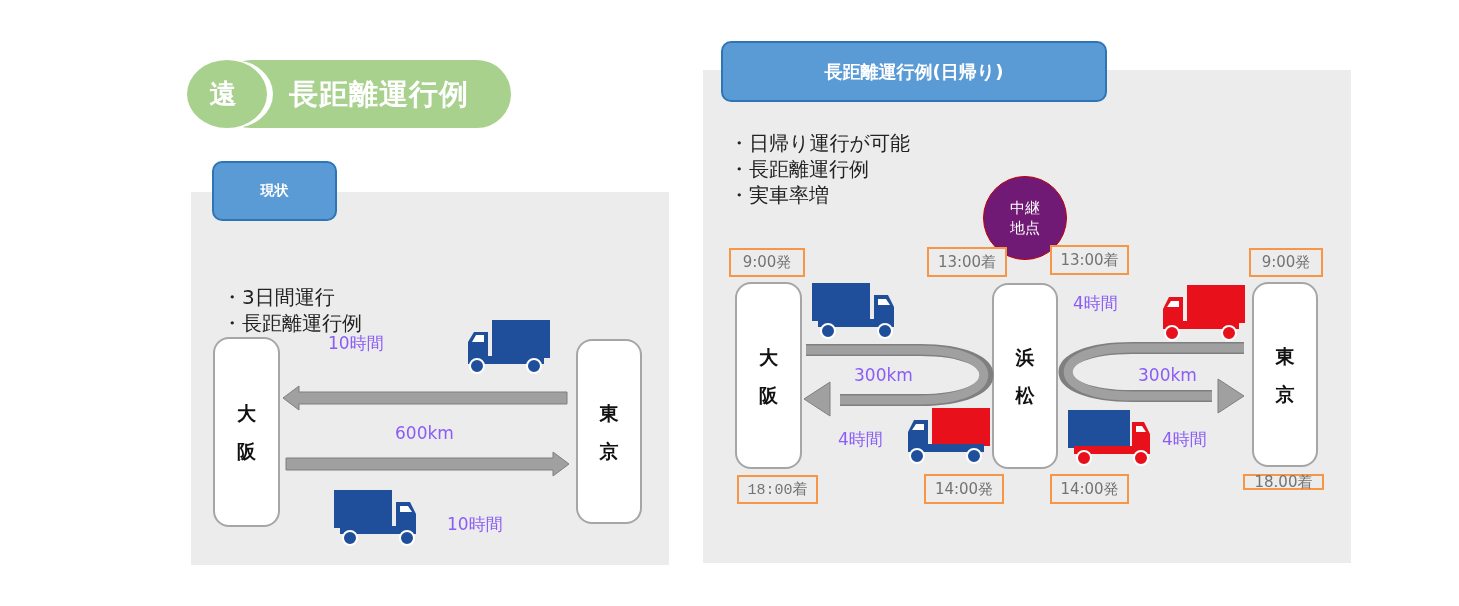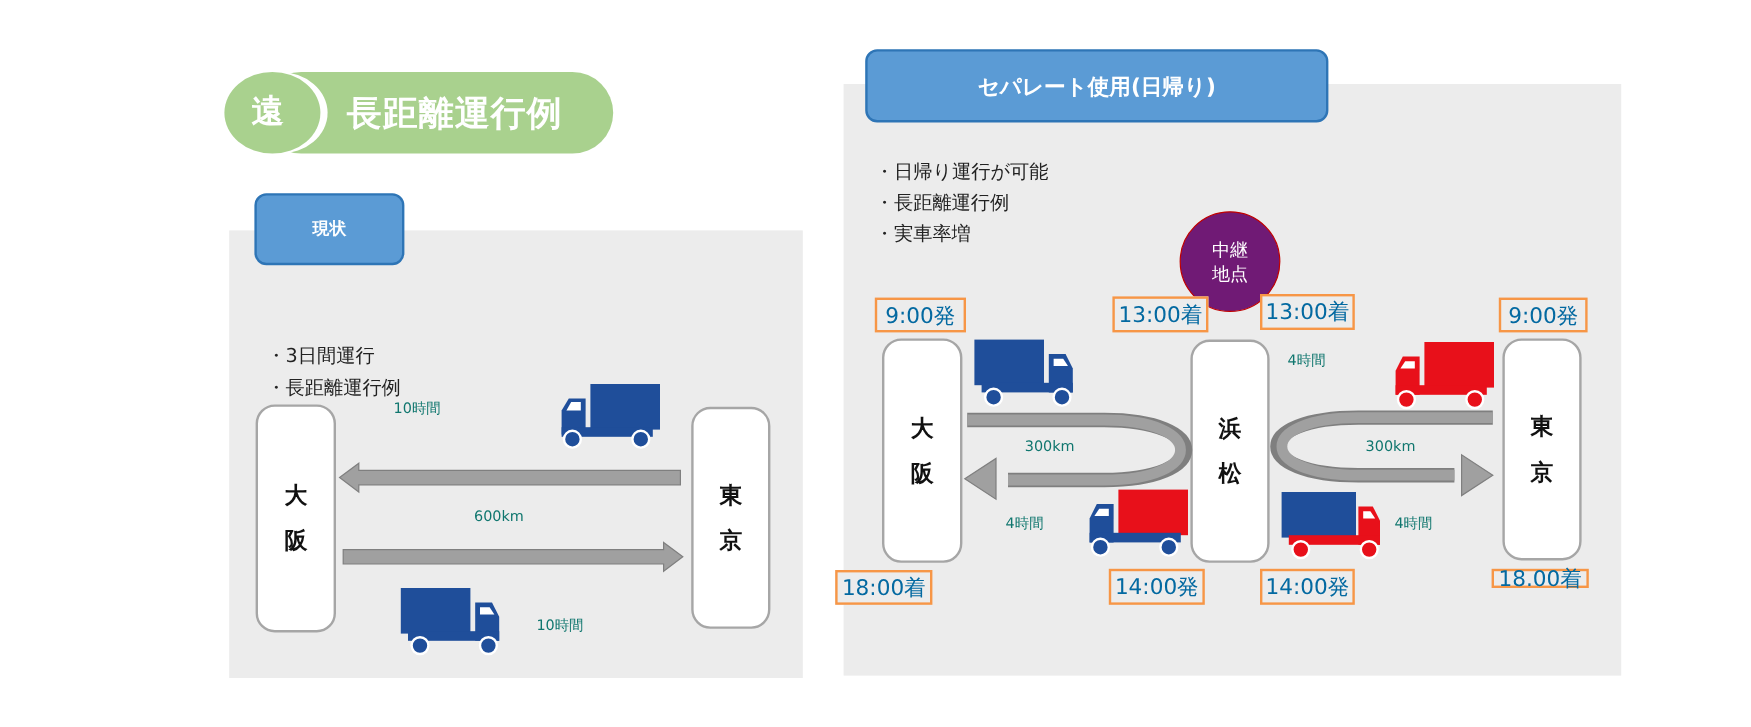--- a/index.html
+++ b/index.html
@@ -6,23 +6,23 @@
   body { width:1459px; height:606px; background:#ffffff; position:relative; overflow:hidden;
          font-family:"DejaVu Sans", "Liberation Sans", sans-serif; color:#222; }
   .abs { position:absolute; }
   .panel { position:absolute; background:#ececec; }
   .tab { position:absolute; background:#5b9bd5; border:2px solid #2e75b6; border-radius:10px;
          color:#fff; font-weight:bold; display:flex; align-items:center; justify-content:center; box-sizing:border-box; }
   .city { position:absolute; background:#fff; border:2px solid #a6a6a6; border-radius:16px; box-sizing:border-box;
           display:flex; flex-direction:column; align-items:center; justify-content:center;
           font-weight:bold; font-size:19px; line-height:38px; color:#111; }
   .time { position:absolute; border:2px solid #f79646; background:#ececec; box-sizing:border-box;
-          font-size:18px; display:flex; align-items:center; justify-content:center; color:#0369a1; }
-  .lbl { position:absolute; font-size:12px; color:#0f766e; white-space:nowrap; }
-  .bullets div { font-size:16px; line-height:26px; }
+          font-size:15px; display:flex; align-items:center; justify-content:center; color:#737373; }
+  .lbl { position:absolute; font-size:17px; color:#8b5cf6; white-space:nowrap; }
+  .bullets div { font-size:20px; line-height:26px; }
   svg { position:absolute; overflow:visible; }
 </style>
 </head>
 <body>
 
 <div class="abs" style="left:187px;top:60px;width:324px;height:68px;">
   <div class="abs" style="left:30px;top:0;width:294px;height:68px;background:#a9d18e;border-radius:34px;"></div>
   <div class="abs" style="left:0;top:0;width:80px;height:68px;background:#a9d18e;border-radius:50%;box-shadow:6px 0 0 0 #fff;"></div>
   <div class="abs" style="left:0;top:0;width:72px;height:68px;line-height:68px;text-align:center;color:#fff;font-size:27px;font-weight:bold;">遠</div>
   <div class="abs" style="left:102px;top:0;height:64px;line-height:68px;color:#fff;font-size:29px;font-weight:bold;letter-spacing:1px;">長距離運行例</div>
@@ -69,35 +69,35 @@
 <svg style="left:332px;top:488px;" width="86" height="60" viewBox="0 0 86 60">
   <rect x="2" y="2" width="58" height="38" fill="#1f4e9a"></rect>
   <path d="M64,46 L64,14 L78,14 L84,26 L84,46 Z" fill="#1f4e9a"></path>
   <path d="M68,24 L68,18 L76,18 L80,24 Z" fill="#fff"></path>
   <rect x="8" y="38" width="76" height="8" fill="#1f4e9a"></rect>
   <circle cx="18" cy="50" r="7" fill="#1f4e9a" stroke="#fff" stroke-width="2"></circle>
   <circle cx="75" cy="50" r="7" fill="#1f4e9a" stroke="#fff" stroke-width="2"></circle>
 </svg>
 
 <div class="panel" style="left:703px;top:70px;width:648px;height:493px;"></div>
-<div class="tab" style="left:721px;top:41px;width:386px;height:61px;font-size:18px;">セパレート使用(日帰り)</div>
+<div class="tab" style="left:721px;top:41px;width:386px;height:61px;font-size:18px;">長距離運行例(日帰り)</div>
 
 <div class="abs bullets" style="left:729px;top:130px;">
   <div>・日帰り運行が可能</div>
   <div>・長距離運行例</div>
   <div>・実車率増</div>
 </div>
 
 <div class="abs" style="left:983px;top:176px;width:84px;height:84px;border-radius:50%;background:#701a75;border:1px solid #c00000;color:#fff;font-size:15px;line-height:20px;display:flex;flex-direction:column;align-items:center;justify-content:center;box-sizing:border-box;">
   <span>中継</span>
   <span>地点</span>
 </div>
 
 <div class="time" style="left:729px;top:248px;width:76px;height:29px;">9:00発</div>
-<div class="time" style="left:696px;top:475px;width:81px;height:29px;">18:00着</div>
+<div class="time" style="left:737px;top:475px;width:81px;height:29px;font-family:Liberation Mono, monospace;">18:00着</div>
 <div class="time" style="left:927px;top:247px;width:80px;height:30px;">13:00着</div>
 <div class="time" style="left:924px;top:474px;width:80px;height:30px;">14:00発</div>
 <div class="time" style="left:1050px;top:245px;width:79px;height:30px;">13:00着</div>
 <div class="time" style="left:1050px;top:474px;width:79px;height:30px;">14:00発</div>
 <div class="time" style="left:1249px;top:248px;width:74px;height:29px;">9:00発</div>
 <div class="time" style="left:1243px;top:474px;width:81px;height:16px;">18.00着</div>
 
 <div class="city" style="left:735px;top:282px;width:67px;height:187px;">
   <span>大</span>
   <span>阪</span>

